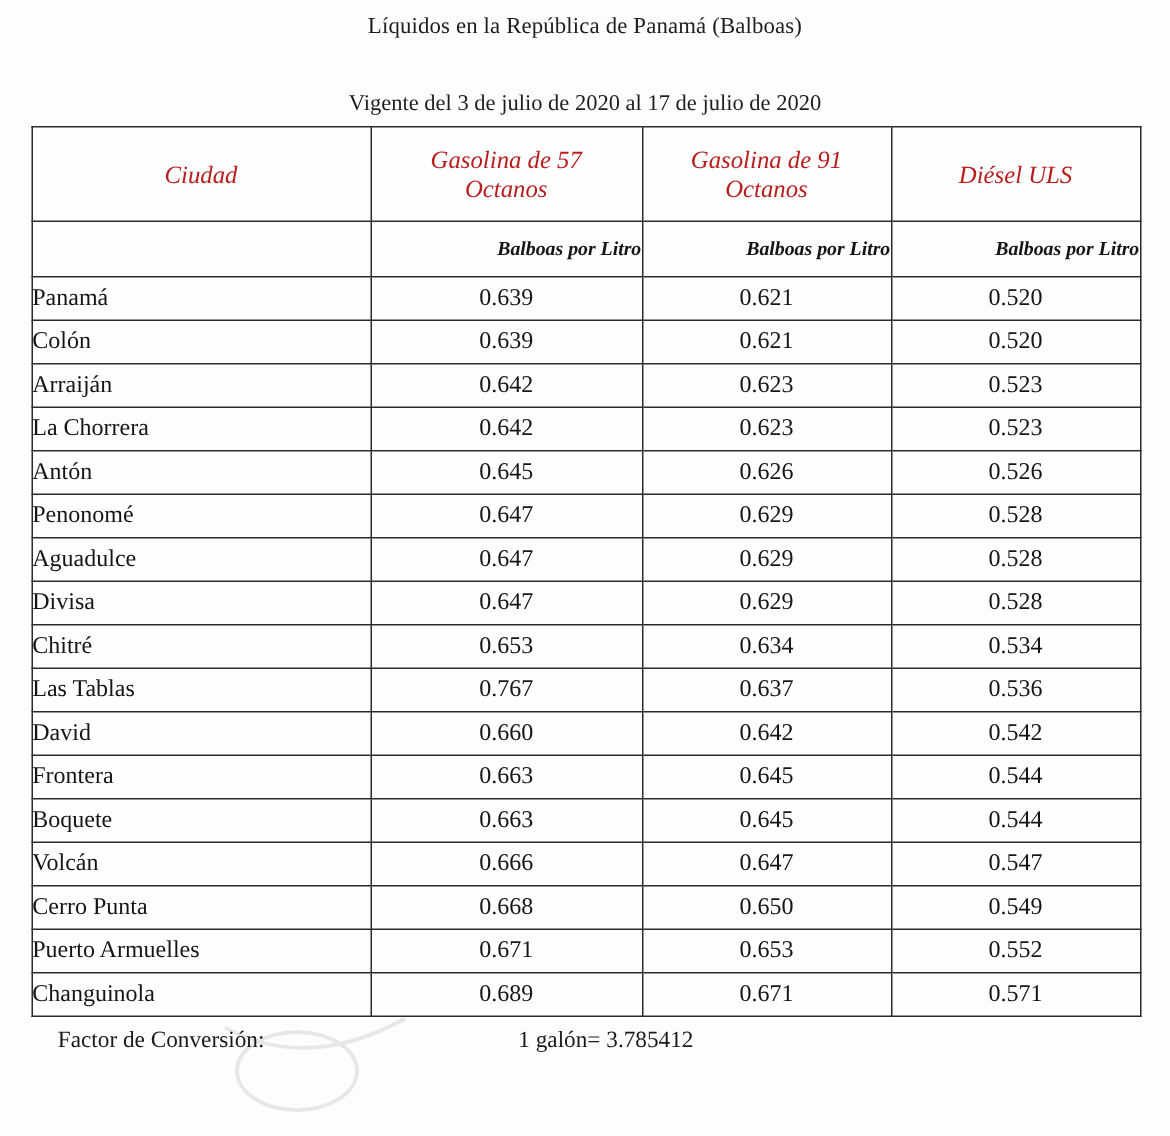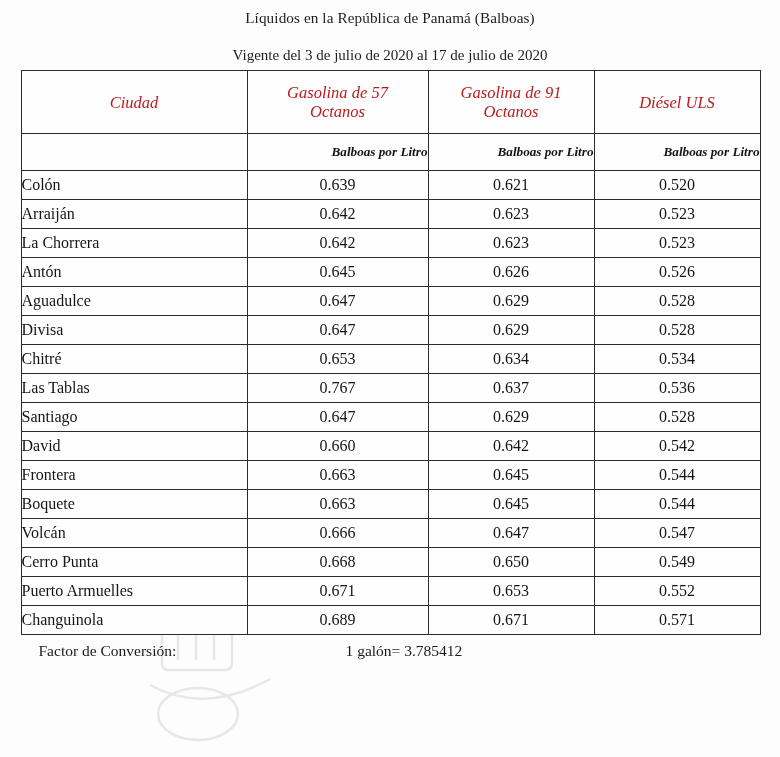--- a/index.html
+++ b/index.html
@@ -46,21 +46,21 @@
     letter-spacing: 0.1px;
     padding: 7px 28px 0 28px;
     color: #1d1d1d;
   }
   .doc-title .line { display: block; }
 
   .validity {
     text-align: center;
     font-size: 15px;
     line-height: 19px;
-    margin-top: 18px;
+    margin-top: 32px;
     margin-bottom: 5px;
     color: #1d1d1d;
   }
 
   .table-wrap {
     margin: 0 auto;
     width: 739px;
   }
 
   table.price-table {
@@ -179,20 +179,26 @@
         </tr>
         <tr>
           <th class="hdr-unit blank"></th>
           <th class="hdr-unit">Balboas por Litro</th>
           <th class="hdr-unit">Balboas por Litro</th>
           <th class="hdr-unit">Balboas por Litro</th>
         </tr>
       </thead>
       <tbody id="table-body">
           <tr>
+            <td class="city-cell">Panamá</td>
+            <td class="num-cell">0.639</td>
+            <td class="num-cell">0.621</td>
+            <td class="num-cell">0.520</td>
+          </tr>
+          <tr>
             <td class="city-cell">Colón</td>
             <td class="num-cell">0.639</td>
             <td class="num-cell">0.621</td>
             <td class="num-cell">0.520</td>
           </tr>
           <tr>
             <td class="city-cell">Arraiján</td>
             <td class="num-cell">0.642</td>
             <td class="num-cell">0.623</td>
             <td class="num-cell">0.523</td>
@@ -203,20 +209,26 @@
             <td class="num-cell">0.623</td>
             <td class="num-cell">0.523</td>
           </tr>
           <tr>
             <td class="city-cell">Antón</td>
             <td class="num-cell">0.645</td>
             <td class="num-cell">0.626</td>
             <td class="num-cell">0.526</td>
           </tr>
           <tr>
+            <td class="city-cell">Penonomé</td>
+            <td class="num-cell">0.647</td>
+            <td class="num-cell">0.629</td>
+            <td class="num-cell">0.528</td>
+          </tr>
+          <tr>
             <td class="city-cell">Aguadulce</td>
             <td class="num-cell">0.647</td>
             <td class="num-cell">0.629</td>
             <td class="num-cell">0.528</td>
           </tr>
           <tr>
             <td class="city-cell">Divisa</td>
             <td class="num-cell">0.647</td>
             <td class="num-cell">0.629</td>
             <td class="num-cell">0.528</td>
@@ -227,26 +239,20 @@
             <td class="num-cell">0.634</td>
             <td class="num-cell">0.534</td>
           </tr>
           <tr>
             <td class="city-cell">Las Tablas</td>
             <td class="num-cell">0.767</td>
             <td class="num-cell">0.637</td>
             <td class="num-cell">0.536</td>
           </tr>
           <tr>
-            <td class="city-cell">Santiago</td>
-            <td class="num-cell">0.647</td>
-            <td class="num-cell">0.629</td>
-            <td class="num-cell">0.528</td>
-          </tr>
-          <tr>
             <td class="city-cell">David</td>
             <td class="num-cell">0.660</td>
             <td class="num-cell">0.642</td>
             <td class="num-cell">0.542</td>
           </tr>
           <tr>
             <td class="city-cell">Frontera</td>
             <td class="num-cell">0.663</td>
             <td class="num-cell">0.645</td>
             <td class="num-cell">0.544</td>

